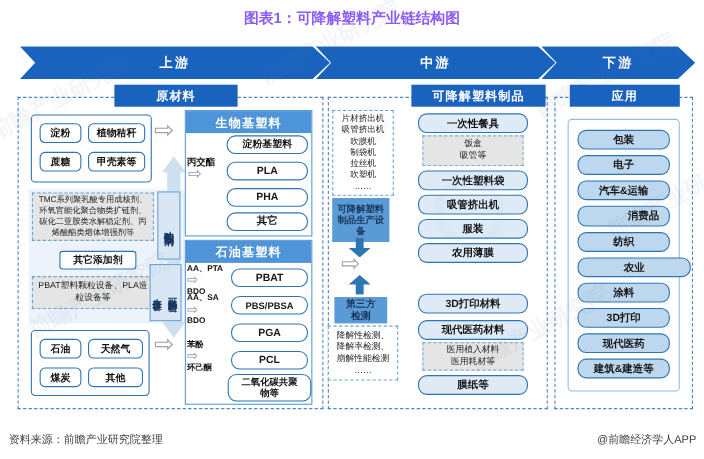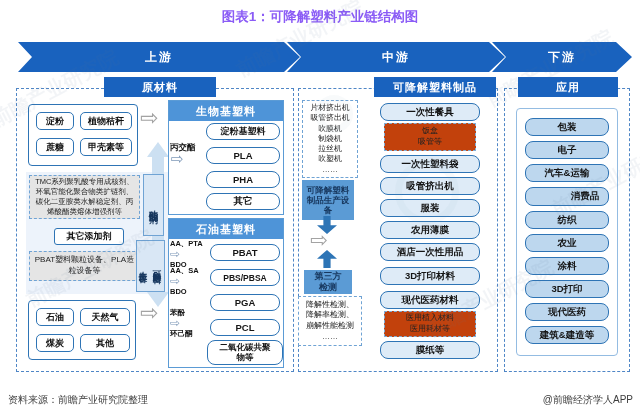--- a/index.html
+++ b/index.html
@@ -15,21 +15,21 @@
   .sec-h{background:#1962BE;color:#fff;font-weight:bold;font-size:11px;z-index:6;letter-spacing:1px;}
   .wbox{background:#fff;border:1px solid #2E74B5;border-radius:5px;font-size:9px;font-weight:600;color:#111;}
   .bigwbox{background:#fff;border:1px solid #2E74B5;border-radius:4px;}
   .panel{background:#fff;border:1px solid #5B9BD5;z-index:2;}
   .panel-h{height:20px;background:#4E94D8;color:#fff;font-weight:bold;font-size:11px;letter-spacing:1px;}
   .pill{background:#fff;border:1px solid #2E74B5;border-radius:8px;font-size:9.5px;font-weight:bold;color:#161616;z-index:3;}
   .note{background:#e5e5e5;border:1px dashed #6FA3D4;color:#222;z-index:3;line-height:1.32;white-space:pre-line;}
   .vbox{writing-mode:vertical-rl;background:#D9E7F5;border:1px solid #6FA3D4;color:#17375E;
         font-weight:bold;z-index:4;white-space:pre-line;line-height:14px;letter-spacing:1px;}
   .product{background:#DEEBF7;border:1px solid #2E74B5;border-radius:8px;font-size:9.5px;font-weight:bold;color:#141414;z-index:3;}
-  .dsub{background:#c2410c;border:1px dashed #7FAFD9;font-size:8px;color:#222;white-space:pre-line;line-height:1.35;z-index:3;}
+  .dsub{background:#e5e5e5;border:1px dashed #7FAFD9;font-size:8px;color:#222;white-space:pre-line;line-height:1.35;z-index:3;}
   .appitem{background:#BDD7EE;border:1px solid #2E74B5;border-radius:8px;font-size:9.5px;font-weight:bold;color:#141414;z-index:3;}
   .bluebox{background:#5B9BD5;color:#17375E;font-weight:bold;z-index:3;white-space:pre-line;}
   .garrow{color:#A3A3A3;z-index:3;line-height:1;}
   .warrow{color:#7F99B8;line-height:1;}
   .b-down{background:#2E75B6;clip-path:polygon(32% 0,68% 0,68% 52%,100% 52%,50% 100%,0 52%,32% 52%);z-index:3;}
   .b-up{background:#2E75B6;clip-path:polygon(50% 0,100% 48%,68% 48%,68% 100%,32% 100%,32% 48%,0 48%);z-index:3;}
   .lt{background:#CCE0F2;z-index:2;}
   .tri-up{clip-path:polygon(50% 0,100% 100%,0 100%);}
   .tri-down{clip-path:polygon(0 0,100% 0,50% 100%);}
   .plabel{font-size:7.5px;font-weight:bold;color:#111;line-height:9px;}
@@ -139,34 +139,33 @@
 崩解性能检测
 ……</div>
 
   <div class="abs product ctr" style="left:380px;top:103px;width:100px;height:18px;">一次性餐具</div>
   <div class="abs dsub ctr" style="left:384px;top:123px;width:92px;height:28px;">饭盒
 吸管等</div>
   <div class="abs product ctr" style="left:380px;top:155px;width:100px;height:18px;">一次性塑料袋</div>
   <div class="abs product ctr" style="left:380px;top:177px;width:100px;height:18px;">吸管挤出机</div>
   <div class="abs product ctr" style="left:380px;top:199px;width:100px;height:18px;">服装</div>
   <div class="abs product ctr" style="left:380px;top:221px;width:100px;height:18px;">农用薄膜</div>
-  <div class="abs product ctr" style="left:380px;top:243px;width:100px;height:18px;">酒店一次性用品</div>
   <div class="abs product ctr" style="left:380px;top:267px;width:100px;height:18px;">3D打印材料</div>
   <div class="abs product ctr" style="left:380px;top:291px;width:100px;height:18px;">现代医药材料</div>
   <div class="abs dsub ctr" style="left:384px;top:311px;width:92px;height:26px;">医用植入材料
 医用耗材等</div>
   <div class="abs product ctr" style="left:380px;top:341px;width:100px;height:18px;">膜纸等</div>
 
   <div class="abs" style="left:516px;top:108px;width:102px;height:248px;border:1px solid #94BCE2;border-radius:4px;z-index:2;"></div>
   <div class="abs appitem ctr" style="left:525px;top:118px;width:84px;height:18px;">包装</div>
   <div class="abs appitem ctr" style="left:525px;top:141px;width:84px;height:18px;">电子</div>
   <div class="abs appitem ctr" style="left:525px;top:164px;width:84px;height:18px;">汽车&amp;运输</div>
   <div class="abs appitem ctr" style="left:525px;top:187px;width:84px;height:19px;padding-left:36px;">消费品</div>
   <div class="abs appitem ctr" style="left:525px;top:211px;width:84px;height:18px;">纺织</div>
-  <div class="abs appitem ctr" style="left:525px;top:234px;width:84px;height:18px;">农业</div>
+  <div class="abs appitem ctr" style="left:525px;top:234px;width:103px;height:18px;">农业</div>
   <div class="abs appitem ctr" style="left:525px;top:257px;width:84px;height:18px;">涂料</div>
   <div class="abs appitem ctr" style="left:525px;top:280px;width:84px;height:18px;">3D打印</div>
   <div class="abs appitem ctr" style="left:525px;top:303px;width:84px;height:18px;">现代医药</div>
   <div class="abs appitem ctr" style="left:525px;top:326px;width:84px;height:18px;">建筑&amp;建造等</div>
 
   <div class="abs footer-txt" style="left:8px;top:393px;">资料来源：前瞻产业研究院整理</div>
   <div class="abs footer-txt" style="right:7px;top:393px;">@前瞻经济学人APP</div>
 
   <div class="abs wm" style="left:-15px;top:75px;">前瞻产业研究院</div>
   <div class="abs wm" style="left:230px;top:25px;">前瞻产业研究院</div>

